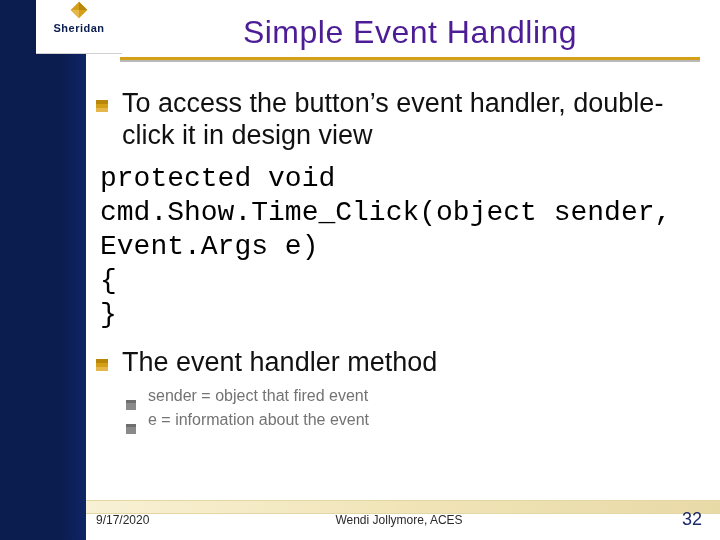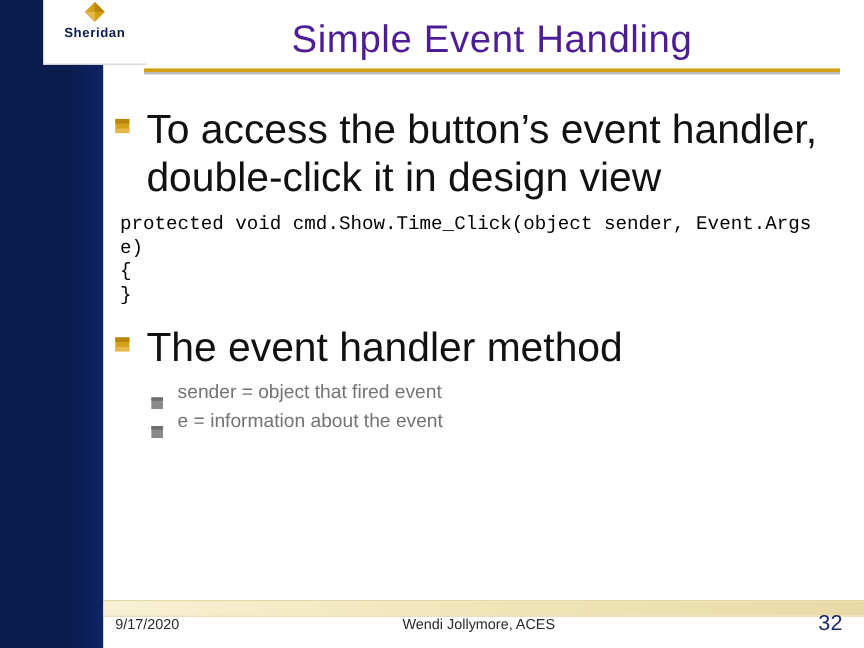--- a/index.html
+++ b/index.html
@@ -23,25 +23,25 @@
   .title {
     font-size: 32px; color: #4c1d95; font-weight: 400; letter-spacing: 0.5px;
   }
   .title-underline-gold { height: 3px; background: #d4a017; margin: 6px 0 0 0; }
   .title-underline-shadow { height: 2px; background: #8a8a8a; opacity: 0.6; }
 
   .content { position: absolute; left: 96px; right: 24px; top: 88px; }
 
   .bullet-l1 { display: flex; align-items: flex-start; margin-bottom: 8px; }
   .bullet-l1 .mark { flex: 0 0 auto; width: 12px; height: 12px; margin-top: 10px; margin-right: 14px; }
-  .bullet-l1 .txt { font-size: 34px; color: #111; line-height: 1.18; }
+  .bullet-l1 .txt { font-size: 27px; color: #111; line-height: 1.18; }
 
   .code {
     font-family: "Courier New", Courier, monospace;
-    font-size: 16px; color: #000; line-height: 1.22;
+    font-size: 28px; color: #000; line-height: 1.22;
     margin: 10px 0 14px 4px; white-space: pre-wrap;
   }
 
   .bullet-l2 { display: flex; align-items: flex-start; margin-left: 30px; margin-bottom: 4px; }
   .bullet-l2 .mark2 { flex: 0 0 auto; width: 10px; height: 10px; margin-top: 10px; margin-right: 12px; }
   .bullet-l2 .txt2 { font-size: 16px; color: #737373; line-height: 1.2; }
 
   .footer { position: absolute; left: 96px; right: 18px; bottom: 10px; display: flex; justify-content: space-between; align-items: center; font-size: 12px; color: #2a2a2a; }
   .footer .center { position: absolute; left: 0; right: 0; text-align: center; }
   .footer .right { margin-left: auto; color: #1a2a6c; font-size: 18px; }

